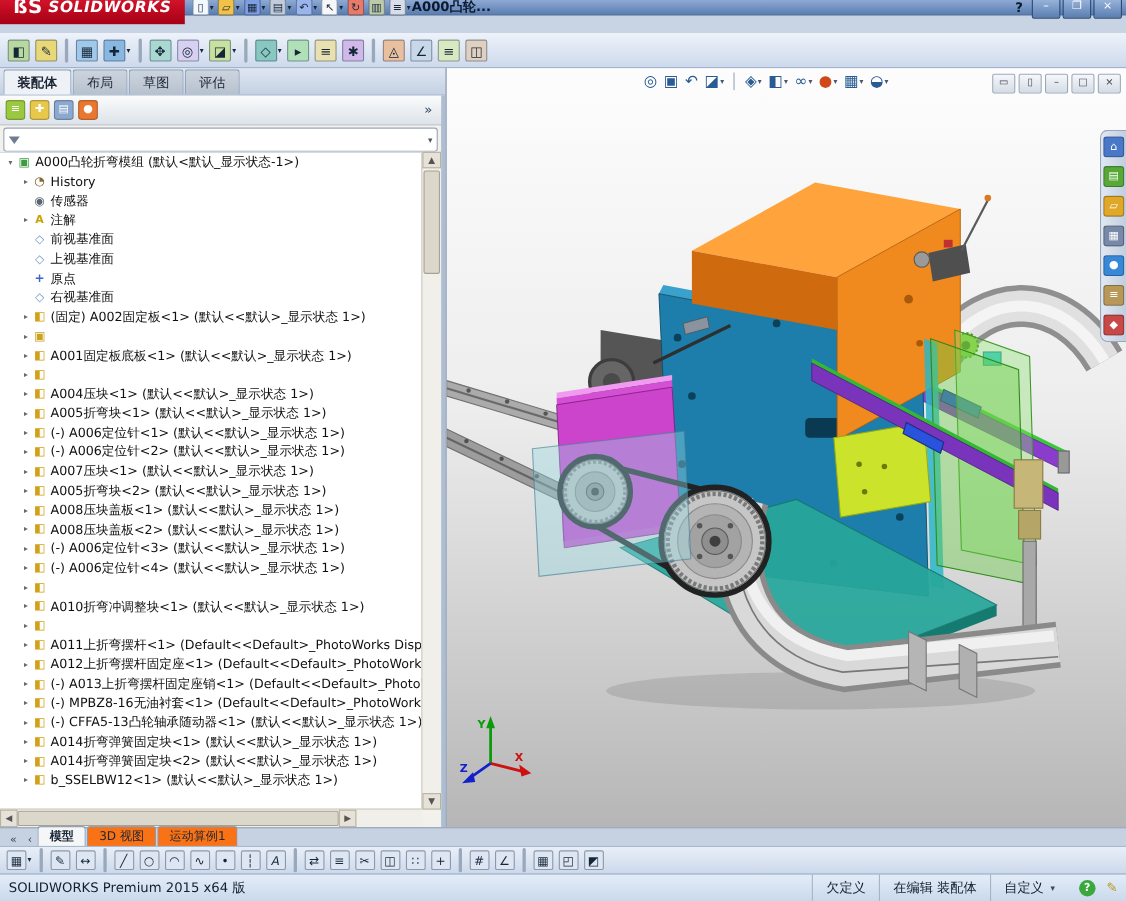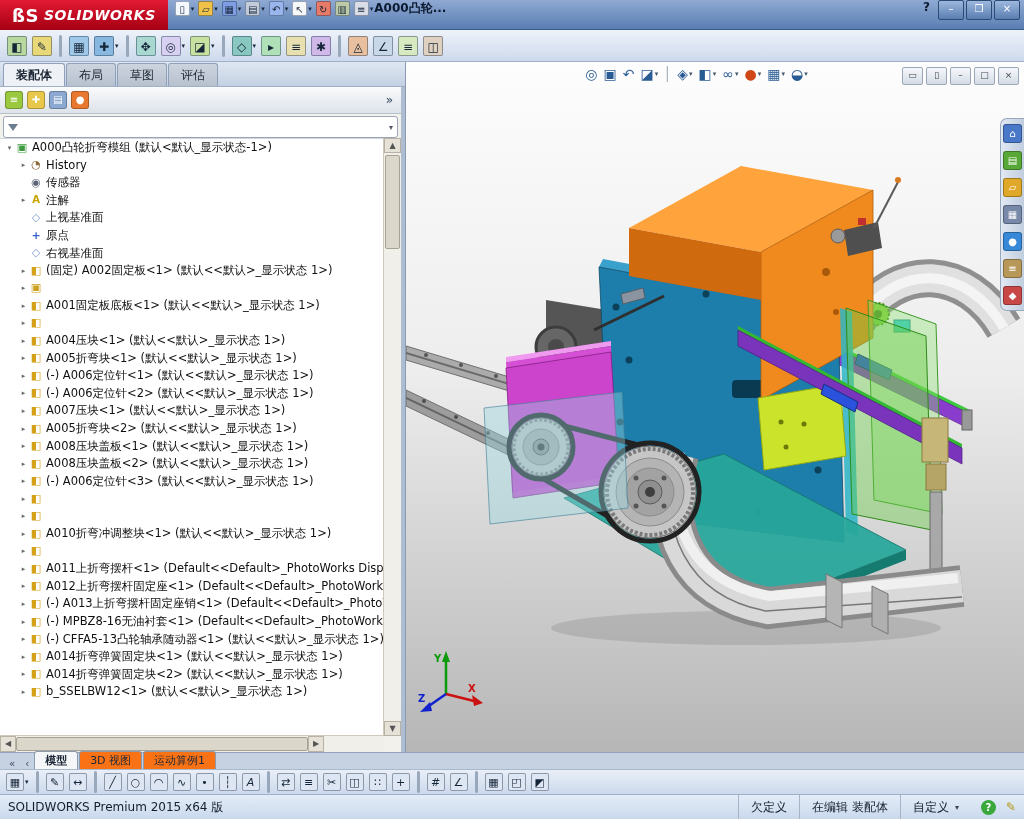--- a/index.html
+++ b/index.html
@@ -1,21 +1,21 @@
 <!DOCTYPE html>
 <html><head>
 <meta charset="utf-8">
 <style>
   html,body{margin:0;padding:0}
   body{width:1024px;height:819px;position:relative;overflow:hidden;background:#c8d4e4;
        font-family:"DejaVu Sans",sans-serif;-webkit-font-smoothing:antialiased}
   
-  .titlebar{position:absolute;left:0;top:0;width:1024px;height:30px;
+  .titlebar{position:absolute;left:0;top:0;width:1024px;height:14px;
     background:linear-gradient(#8fa9d3,#5a7eb3);border-bottom:1px solid #3a5a88;
-    display:flex;align-items:flex-start;box-sizing:border-box}
+    display:flex;align-items:center;box-sizing:border-box}
   .logo{height:30px;background:linear-gradient(#e21a32,#a50014);color:#fff;display:flex;
     align-items:center;padding:0 12px;font-weight:bold;font-style:italic;font-size:14px;letter-spacing:.5px}
   .logo .mark{font-size:18px;margin-right:5px;font-style:normal}
   .menus{display:flex;margin-left:8px}
   .menu-item{font-size:12px;color:#0a1523;padding:4px 7px;cursor:default;white-space:nowrap}
   .tb-icons{display:flex;align-items:center;margin-left:6px;gap:2px}
   .tbi{display:flex;align-items:center;padding:1px;border-radius:2px}
   .tbi.caret::after{content:"▾";font-size:7px;color:#16273d;margin-left:1px}
   .tbg{width:15px;height:15px;border-radius:2px;font-size:10px;line-height:15px;text-align:center;
     color:#152638;border:1px solid rgba(18,38,66,.4);box-sizing:border-box;background:#dde6f2}
@@ -253,20 +253,25 @@
         <span class="tico sensor"></span>
         <span class="tlabel">传感器</span>
       </div>
 
       <div class="trow d1">
         <span class="texp">▸</span>
         <span class="tico annotations"></span>
         <span class="tlabel">注解</span>
       </div>
 
+      <div class="trow d1">
+        <span class="texp"></span>
+        <span class="tico plane"></span>
+        <span class="tlabel">前视基准面</span>
+      </div>
 
       <div class="trow d1">
         <span class="texp"></span>
         <span class="tico plane"></span>
         <span class="tlabel">上视基准面</span>
       </div>
 
       <div class="trow d1">
         <span class="texp"></span>
         <span class="tico origin"></span>
@@ -351,20 +356,21 @@
 
       <div class="trow d1">
         <span class="texp">▸</span>
         <span class="tico part"></span>
         <span class="tlabel">(-) A006定位针&lt;3&gt; (默认&lt;&lt;默认&gt;_显示状态 1&gt;)</span>
       </div>
 
       <div class="trow d1">
         <span class="texp">▸</span>
         <span class="tico part"></span>
+        <span class="tlabel">(-) A006定位针&lt;4&gt; (默认&lt;&lt;默认&gt;_显示状态 1&gt;)</span>
       </div>
 
       <div class="trow d1">
         <span class="texp">▸</span>
         <span class="tico part"></span>
       </div>
 
       <div class="trow d1">
         <span class="texp">▸</span>
         <span class="tico part"></span>

